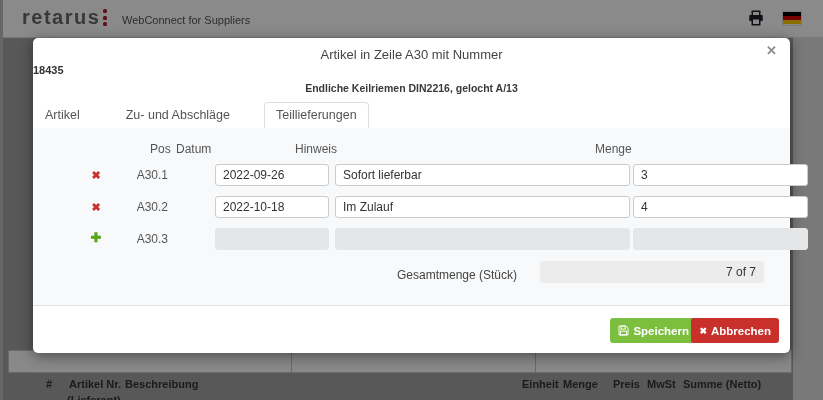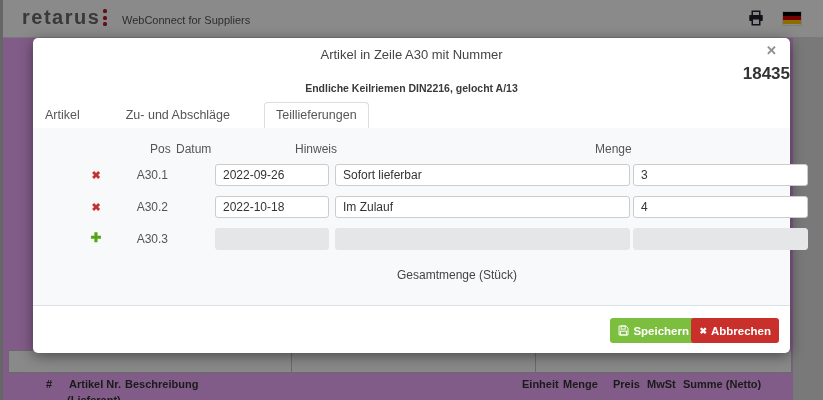--- a/index.html
+++ b/index.html
@@ -1,18 +1,18 @@
 <!DOCTYPE html>
 <html><head>
 <meta charset="utf-8">
 <style>
   html,body { margin:0; padding:0; }
   .screen {
     position:relative; width:823px; height:400px; overflow:hidden;
-    background:#f0abfc; font-family:"Liberation Sans", sans-serif;
+    background:#a3a3a3; font-family:"Liberation Sans", sans-serif;
     -webkit-font-smoothing:antialiased;
   }
   
   .left-strip { position:absolute; left:0; top:0; width:3px; height:400px; background:#bdbdbd; z-index:2; }
   .app-header { position:absolute; left:0; top:0; width:823px; height:37px; background:#fff; border-bottom:1px solid #e0e0e0; z-index:1; }
   .logo { position:absolute; left:22px; top:4px; display:flex; align-items:flex-start; cursor:pointer; }
   .logo-text { font-size:20px; font-weight:bold; letter-spacing:1.5px; color:#696969; line-height:26px; }
   .logo-dots { display:flex; flex-direction:column; justify-content:space-between; height:17px; margin:5px 0 0 3px; }
   .logo-dots i { width:4px; height:4px; border-radius:1.5px; background:#b01e2e; }
   .app-name { position:absolute; left:122px; top:14px; font-size:11px; color:#555; }
@@ -28,21 +28,21 @@
   .panel-row .div1, .panel-row .div2 { position:absolute; top:0; width:1px; height:100%; background:#c4c4c4; }
   .panel-row .div1 { left:282px; } .panel-row .div2 { left:526px; }
   .bg-th { position:absolute; top:378px; font-size:11px; font-weight:bold; color:#333; z-index:1; white-space:nowrap; }
   .bg-sub { position:absolute; left:67px; top:394px; font-size:11px; font-weight:bold; color:#333; z-index:1; }
   
   .backdrop { position:absolute; left:0; top:0; width:823px; height:400px; background:rgba(0,0,0,0.46); z-index:5; }
   
   .modal { position:absolute; left:33px; top:38px; width:757px; height:315px; background:#fff; border-radius:5px; box-shadow:0 3px 14px rgba(0,0,0,0.45); z-index:10; }
   .modal-close { position:absolute; top:6px; right:13px; font-size:13px; font-weight:bold; color:#8d8d8d; cursor:pointer; line-height:14px; }
   .m-title  { position:absolute; top:9px;  left:0; right:0; text-align:center; font-size:13px; color:#454545; }
-  .m-number { position:absolute; top:26px; left:0; right:0; text-align:right; font-size:17px; font-weight:bold; color:#333; }
+  .m-number { position:absolute; top:26px; left:0; right:0; text-align:left; font-size:11px; font-weight:bold; color:#333; }
   .m-sub    { position:absolute; top:44px; left:0; right:0; text-align:center; font-size:10.5px; font-weight:bold; color:#3a3a3a; }
   .tabs { position:absolute; top:64px; left:0; right:0; height:26px; margin:0; padding:0; list-style:none; display:flex; align-items:flex-end; border-bottom:1px solid #ddd;gap:22px; }
   .tabs li { margin-bottom:-1px; }
   .tabs li a { display:block; padding:5px 11px; font-size:12.5px; line-height:15px; color:#555; text-decoration:none; border:1px solid transparent; cursor:pointer; }
   .tabs li.active a { background:#fff; border-color:#ddd #ddd transparent #ddd; border-radius:4px 4px 0 0; }
   .tab-pane { position:absolute; top:90px; left:0; right:0; height:177px; background:#f8f9fb; border-bottom:1px solid #dde2e8; }
   .col-label { position:absolute; top:14px; font-size:12px; color:#555; }
   .cl-pos { left:117px; } .cl-datum { left:143px; } .cl-hinweis { left:262px; } .cl-menge { left:562px; }
   .row-action { position:absolute; left:54px; width:18px; text-align:center; font-weight:bold; cursor:pointer; line-height:14px; }
   .act-remove { font-size:11px; color:#c9302c; }
@@ -147,20 +147,21 @@
       <input class="inp inp-hinweis" style="top: 68px;" value="Im Zulauf">
       <input class="inp inp-menge" style="top: 68px;" value="4">
 
       <span class="row-action act-add" style="top:103px">✚</span>
       <span class="row-pos" style="top:104px">A30.3</span>
       <input class="inp inp-datum" style="top: 100px;" disabled="" value="">
       <input class="inp inp-hinweis" style="top: 100px;" disabled="" value="">
       <input class="inp inp-menge" style="top: 100px;" disabled="" value="">
 
       <span class="total-label">Gesamtmenge (Stück)</span>
+      <div class="total-box">7 of 7</div>
     </div>
 
     <button class="btn btn-save">
       <svg width="11" height="11" viewBox="0 0 16 16" fill="none" stroke="#ffffff" stroke-width="1.4">
         <path d="M1.5 1.5h10l3 3v10h-13z"></path>
         <rect x="4.5" y="1.5" width="6" height="4.5"></rect>
         <rect x="3.5" y="9" width="9" height="5.5"></rect>
       </svg>
       <span>Speichern</span>
     </button>

